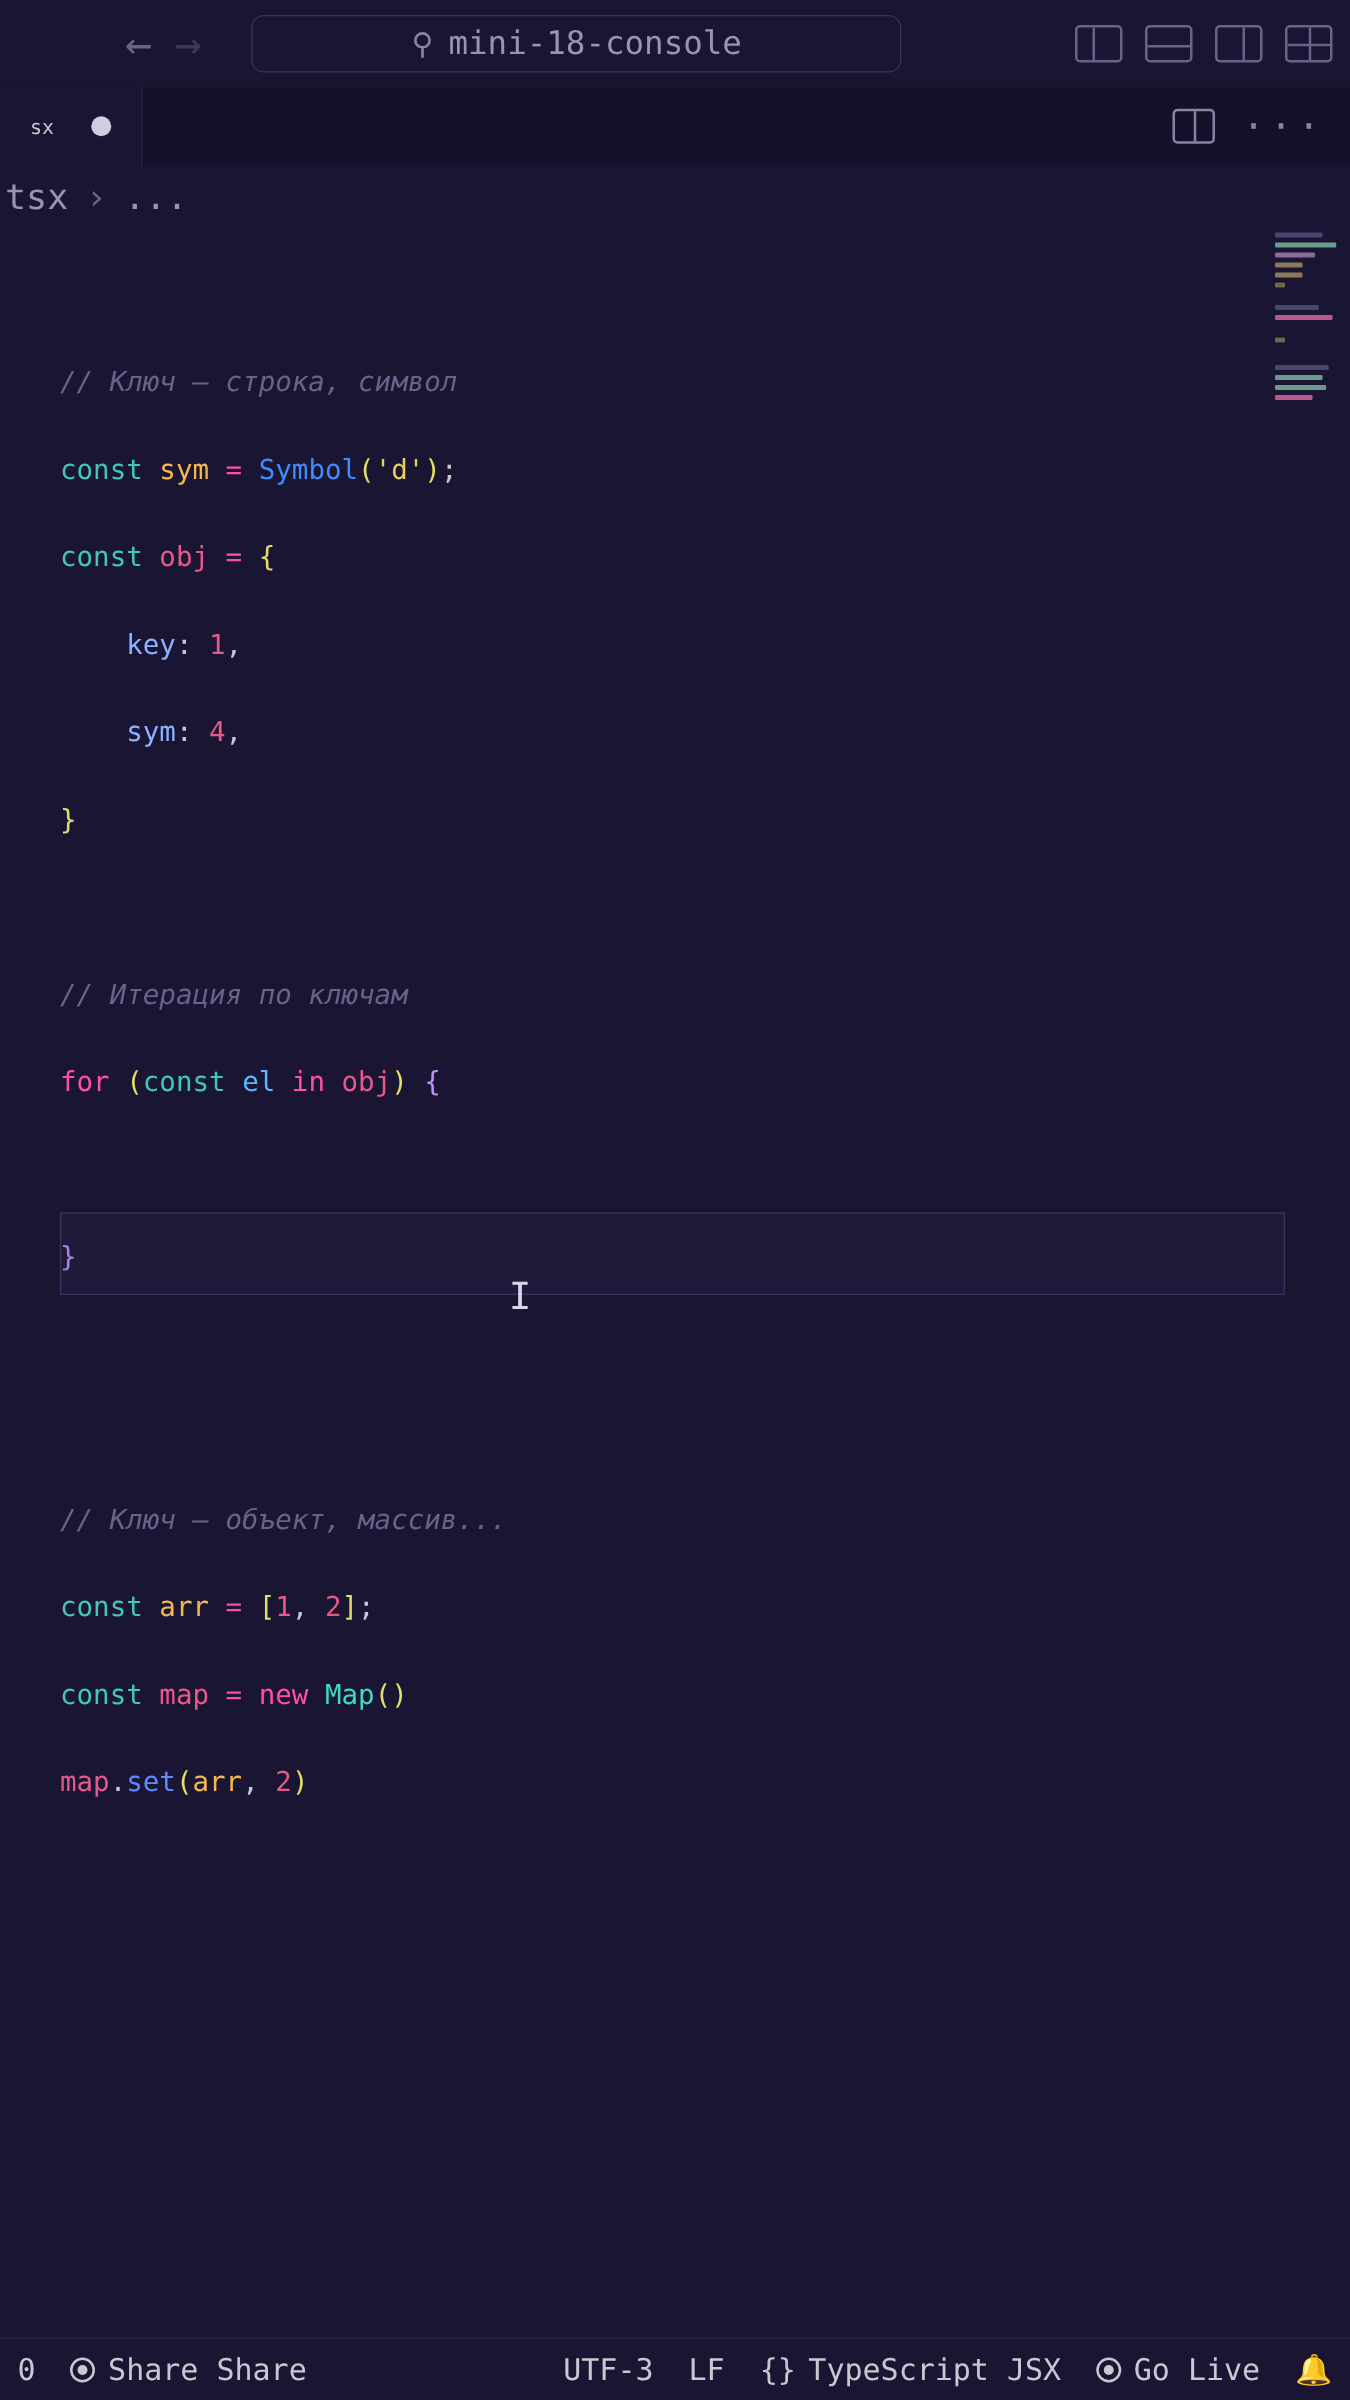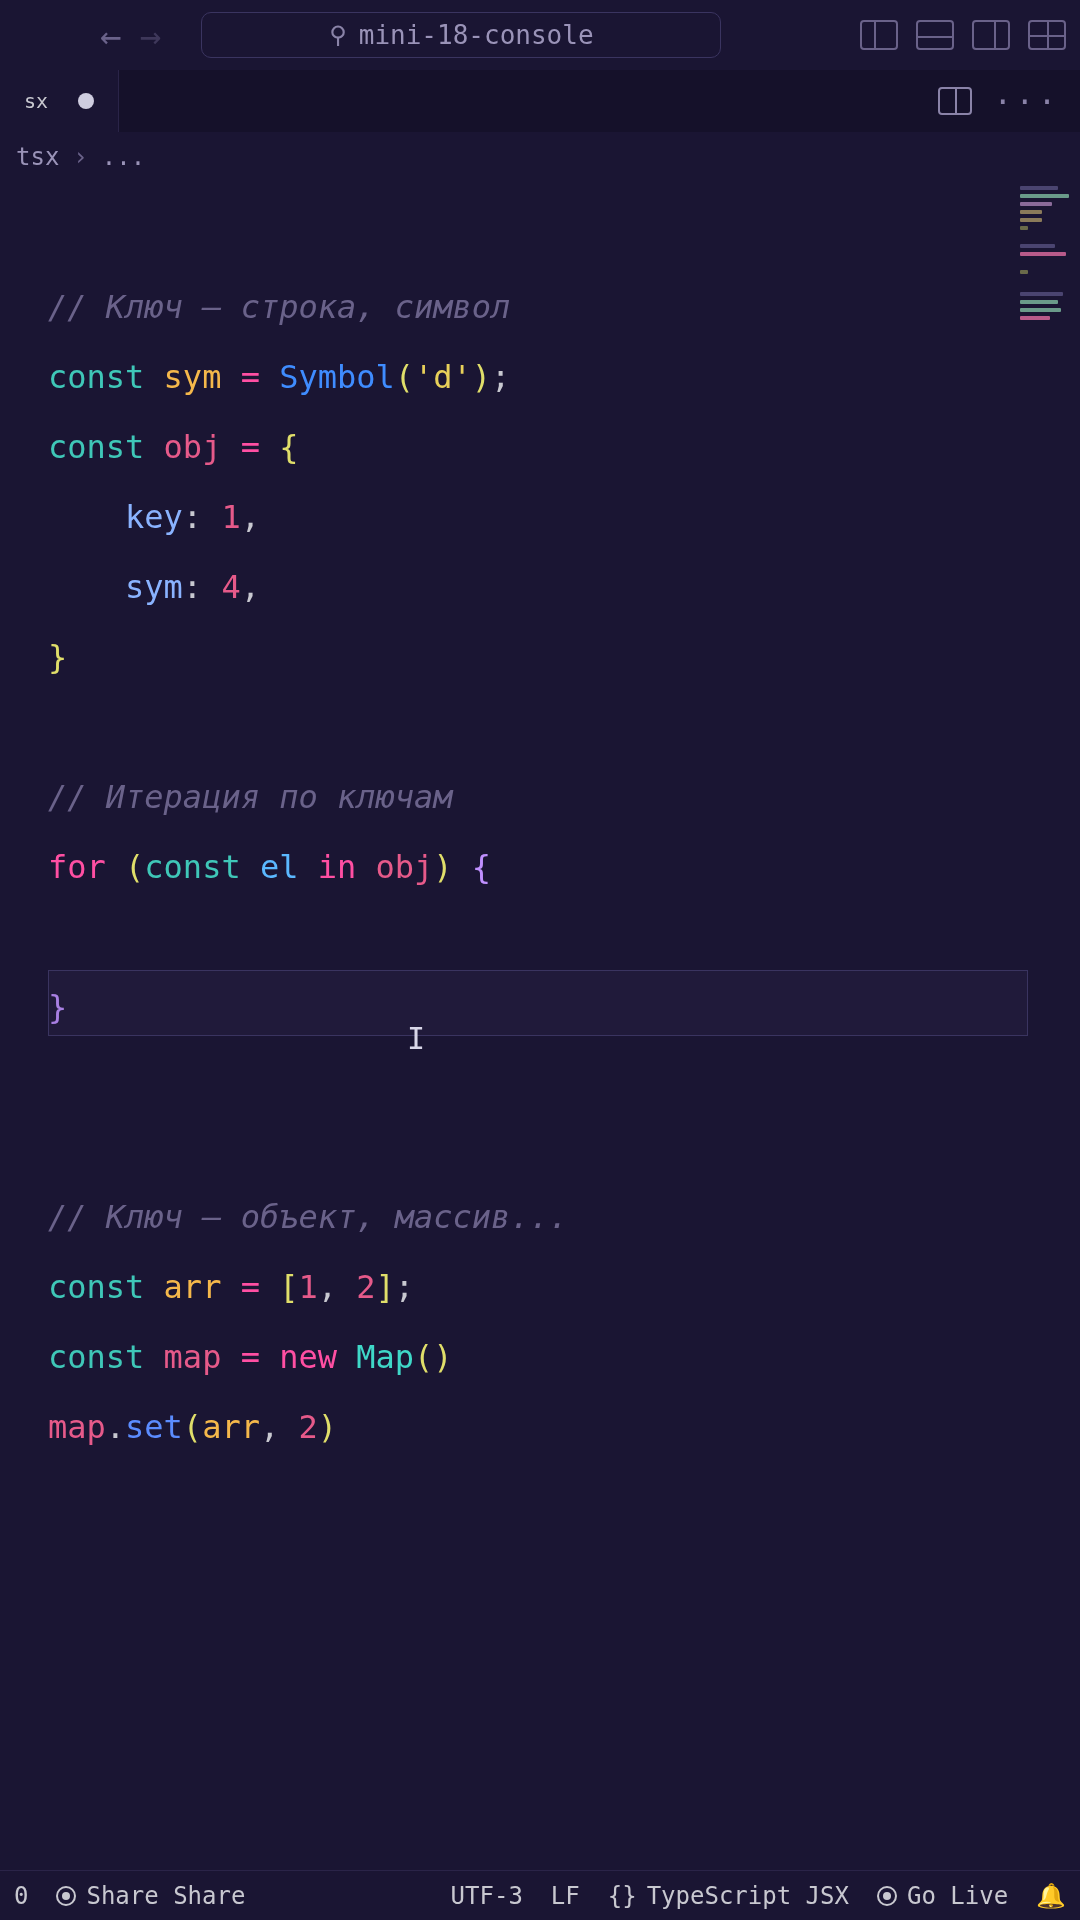--- a/index.html
+++ b/index.html
@@ -72,46 +72,46 @@
     background: #15112a;
     display: flex;
     align-items: stretch;
   }
   .tab {
     display: flex; align-items: center;
     padding: 0 24px;
     background: #1a1533;
     border-right: 1px solid #2a2448;
     color: #c8c8d0;
-    font-size: 20px;
+    font-size: 16px;
     gap: 30px;
   }
   .tab .dot { width: 16px; height: 16px; border-radius: 50%; background: #cfcde0; display: inline-block; }
   .tab-actions { margin-left: auto; display: flex; align-items: center; gap: 22px; padding-right: 20px; }
   .split-icon {
     width: 34px; height: 28px; border: 2px solid #8a83a8; border-radius: 4px; position: relative;
   }
   .split-icon::before { content: ''; position: absolute; left: 50%; top: 0; bottom: 0; width: 2px; background: #8a83a8; }
   .dots { color: #8a83a8; font-size: 30px; letter-spacing: 4px; }
 
   .breadcrumb {
     height: 50px;
     display: flex; align-items: center;
-    padding-left: 16px;
-    font-size: 24px;
+    padding-left: 4px;
+    font-size: 28px;
     color: #9a93b8;
     gap: 14px;
   }
   .breadcrumb .chev { color: #6a628a; }
   .breadcrumb .ell { color: #9a93b8; }
 
   .editor-wrap { position: relative; height: calc(100% - 70px - 62px - 50px - 50px); }
   .editor {
     padding: 20px 0 0 48px;
-    font-size: 32px;
+    font-size: 22px;
     line-height: 70px;
     white-space: pre;
     font-family: 'Menlo','Consolas',monospace;
   }
   .tok-comment { color: #6a628a; font-style: italic; }
   .tok-kw      { color: #3fc7b8; }  
   .tok-kw2     { color: #ff4fa3; }  
   .tok-var1    { color: #f5b84b; }  
   .tok-var2    { color: #e65a8a; }  
   .tok-var3    { color: #5bb8ff; }  

